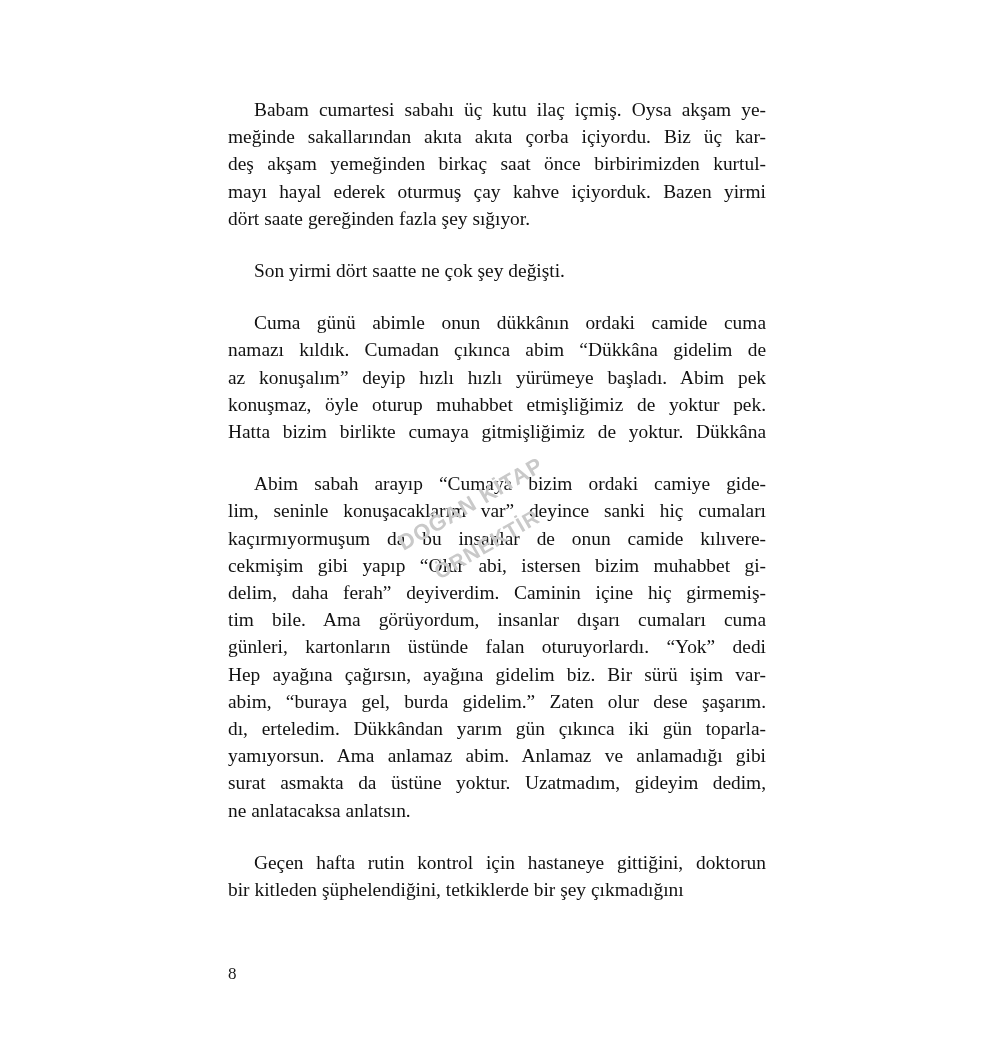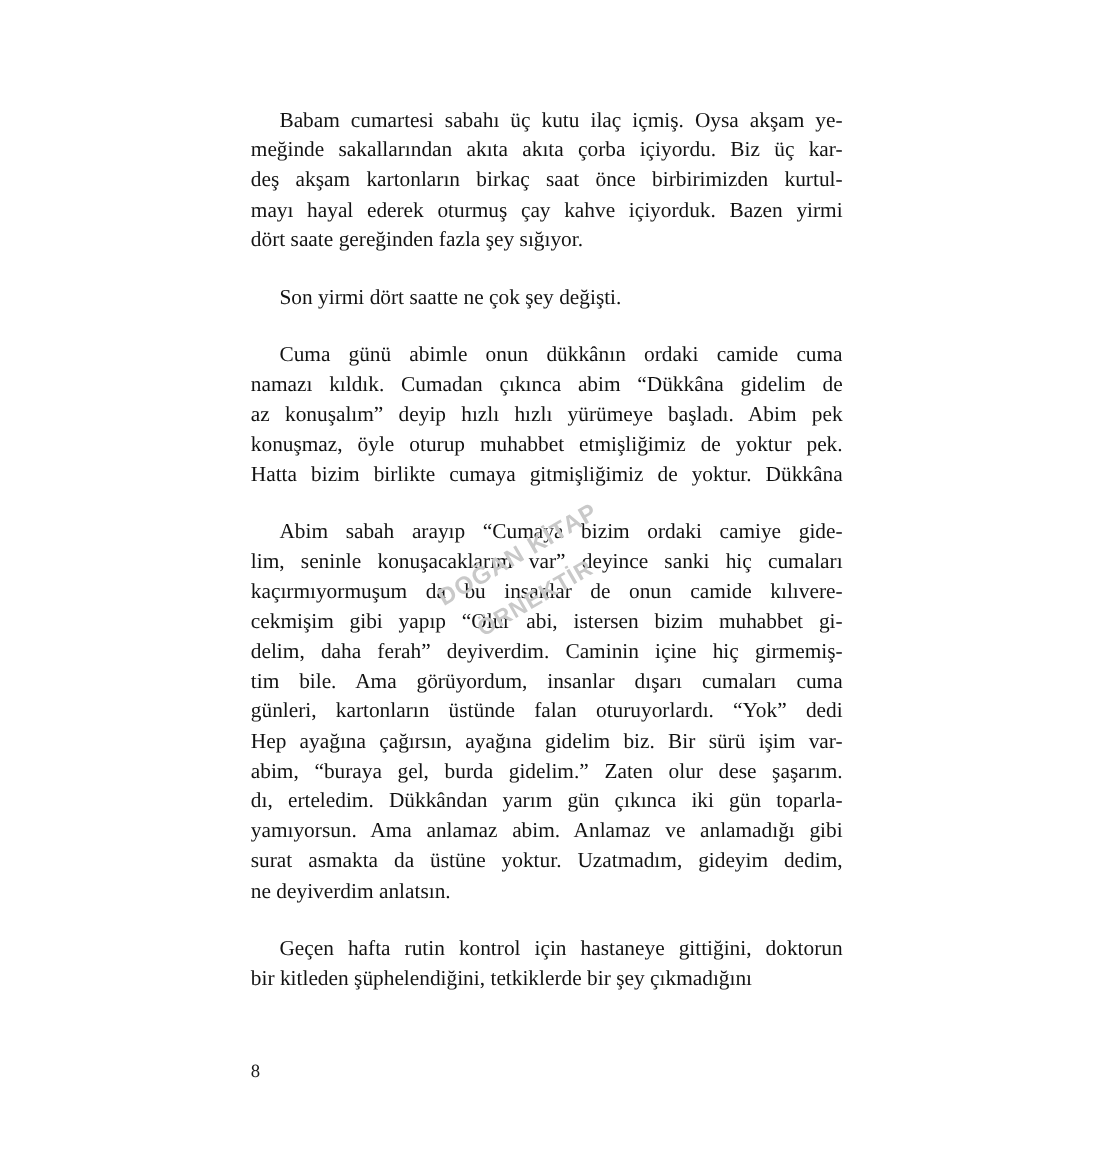--- a/index.html
+++ b/index.html
@@ -102,21 +102,21 @@
 </style>
 </head>
 <body style="background: rgb(255, 255, 255); color: rgb(18, 18, 18);">
 
 <div class="page">
 
   <div class="text-block">
       <p class="para">
         <span class="line first">Babam cumartesi sabahı üç kutu ilaç içmiş. Oysa akşam ye-</span>
         <span class="line">meğinde sakallarından akıta akıta çorba içiyordu. Biz üç kar-</span>
-        <span class="line">deş akşam kartonların birkaç saat önce birbirimizden kurtul-</span>
+        <span class="line">deş akşam yemeğinden birkaç saat önce birbirimizden kurtul-</span>
         <span class="line">mayı hayal ederek oturmuş çay kahve içiyorduk. Bazen yirmi</span>
         <span class="line last">dört saate gereğinden fazla şey sığıyor.</span>
       </p>
       <p class="para">
         <span class="line first last">Son yirmi dört saatte ne çok şey değişti.</span>
       </p>
       <p class="para">
         <span class="line first">Cuma günü abimle onun dükkânın ordaki camide cuma</span>
         <span class="line">namazı kıldık. Cumadan çıkınca abim “Dükkâna gidelim de</span>
         <span class="line">az konuşalım” deyip hızlı hızlı yürümeye başladı. Abim pek</span>
@@ -129,21 +129,21 @@
         <span class="line">kaçırmıyormuşum da bu insanlar de onun camide kılıvere-</span>
         <span class="line">cekmişim gibi yapıp “Olur abi, istersen bizim muhabbet gi-</span>
         <span class="line">delim, daha ferah” deyiverdim. Caminin içine hiç girmemiş-</span>
         <span class="line">tim bile. Ama görüyordum, insanlar dışarı cumaları cuma</span>
         <span class="line">günleri, kartonların üstünde falan oturuyorlardı. “Yok” dedi</span>
         <span class="line">Hep ayağına çağırsın, ayağına gidelim biz. Bir sürü işim var-</span>
         <span class="line">abim, “buraya gel, burda gidelim.” Zaten olur dese şaşarım.</span>
         <span class="line">dı, erteledim. Dükkândan yarım gün çıkınca iki gün toparla-</span>
         <span class="line">yamıyorsun. Ama anlamaz abim. Anlamaz ve anlamadığı gibi</span>
         <span class="line">surat asmakta da üstüne yoktur. Uzatmadım, gideyim dedim,</span>
-        <span class="line last">ne deyiverdim anlatsın.</span>
+        <span class="line last">ne anlatacaksa anlatsın.</span>
       </p>
       <p class="para">
         <span class="line first">Geçen hafta rutin kontrol için hastaneye gittiğini, doktorun</span>
         <span class="line last">bir kitleden şüphelendiğini, tetkiklerde bir şey çıkmadığını</span>
       </p>
     </div>
 
   <div class="watermark">
     <div class="wm-text wm-line1" style="color: rgb(201, 201, 201); transform: rotate(-30deg);">DOĞAN KİTAP</div>
     <div class="wm-text wm-line2" style="color: rgb(201, 201, 201); transform: rotate(-30deg);">ÖRNEKTİR</div>

